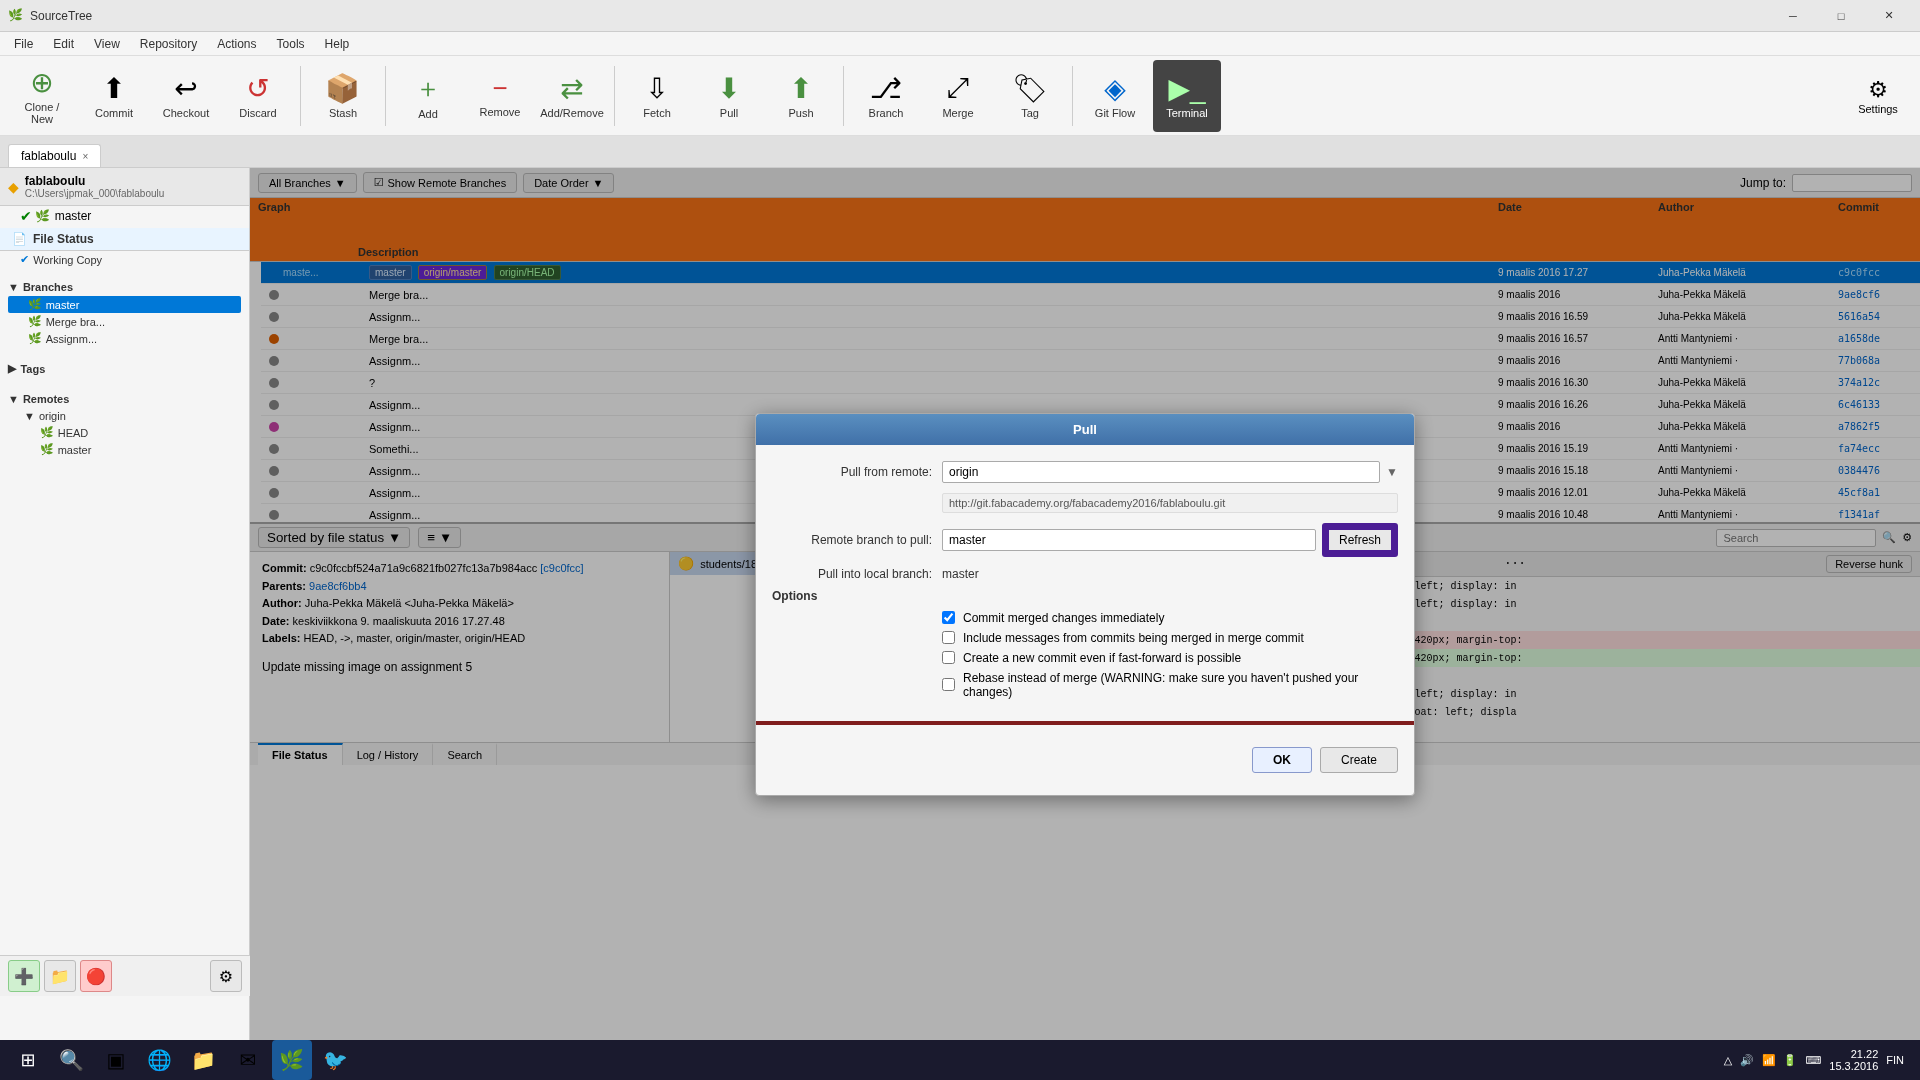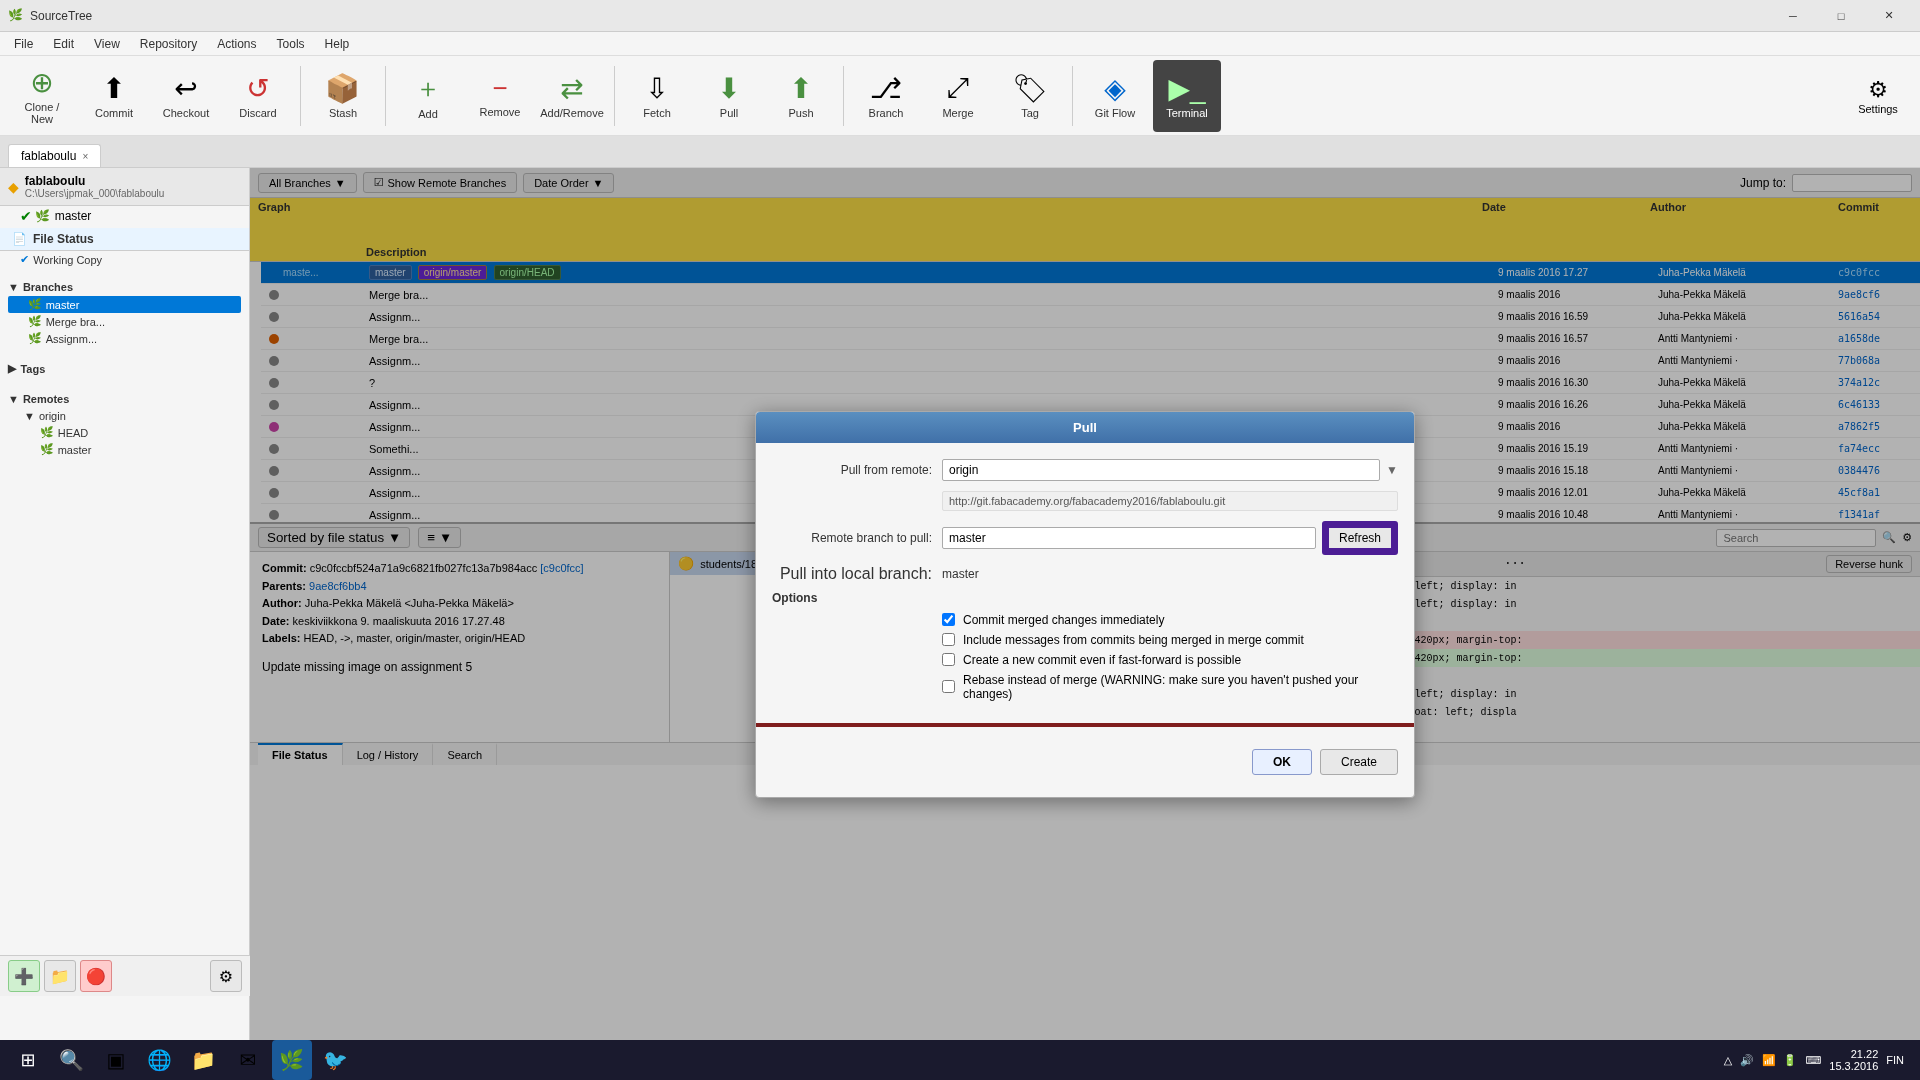--- a/index.html
+++ b/index.html
@@ -162,25 +162,24 @@
       border: 1px solid #bbb;
       border-radius: 3px;
       cursor: pointer;
       font-size: 11px;
       display: flex; align-items: center; gap: 4px;
     }
 
     
     .commit-table-header {
       display: flex;
-      background: #fde047;
+      background: #f97316;
       border-bottom: 1px solid #ccc;
       font-size: 11px; font-weight: bold; color: #333;
       padding: 3px 0;
-      gap: 8px;
     }
     .col-graph { width: 100px; padding: 0 8px; }
     .col-desc { flex: 1; padding: 0 8px; margin-top: 45px; }
     .col-date { width: 160px; padding: 0 8px; }
     .col-author { width: 180px; padding: 0 8px; }
     .col-commit { width: 90px; padding: 0 8px; }
 
     .commit-list { overflow-y: auto; flex: 1; margin-left: 11px; }
     .commit-row {
       display: flex;
@@ -418,21 +417,21 @@
       border-radius: 2px;
       font-size: 11px;
       color: #555;
     }
     .modal-info-row {
       display: flex;
       align-items: center;
       margin-bottom: 8px;
       gap: 10px;
     }
-    .modal-info-label { width: 160px; text-align: right; font-size: 16px; color: #333; flex-shrink: 0; }
+    .modal-info-label { width: 160px; text-align: right; font-size: 12px; color: #333; flex-shrink: 0; }
     .modal-info-value { font-size: 12px; color: #333; }
     .options-label { font-size: 12px; font-weight: bold; color: #333; margin-bottom: 8px; margin-top: 6px; }
     .checkbox-row { display: flex; align-items: center; gap: 8px; margin-bottom: 6px; margin-left: 170px; }
     .checkbox-row input[type=checkbox] { width: 13px; height: 13px; }
     .modal-footer {
       display: flex;
       justify-content: flex-end;
       gap: 8px;
       padding: 22px 16px;
       border-top: 4px solid #7f1d1d;

